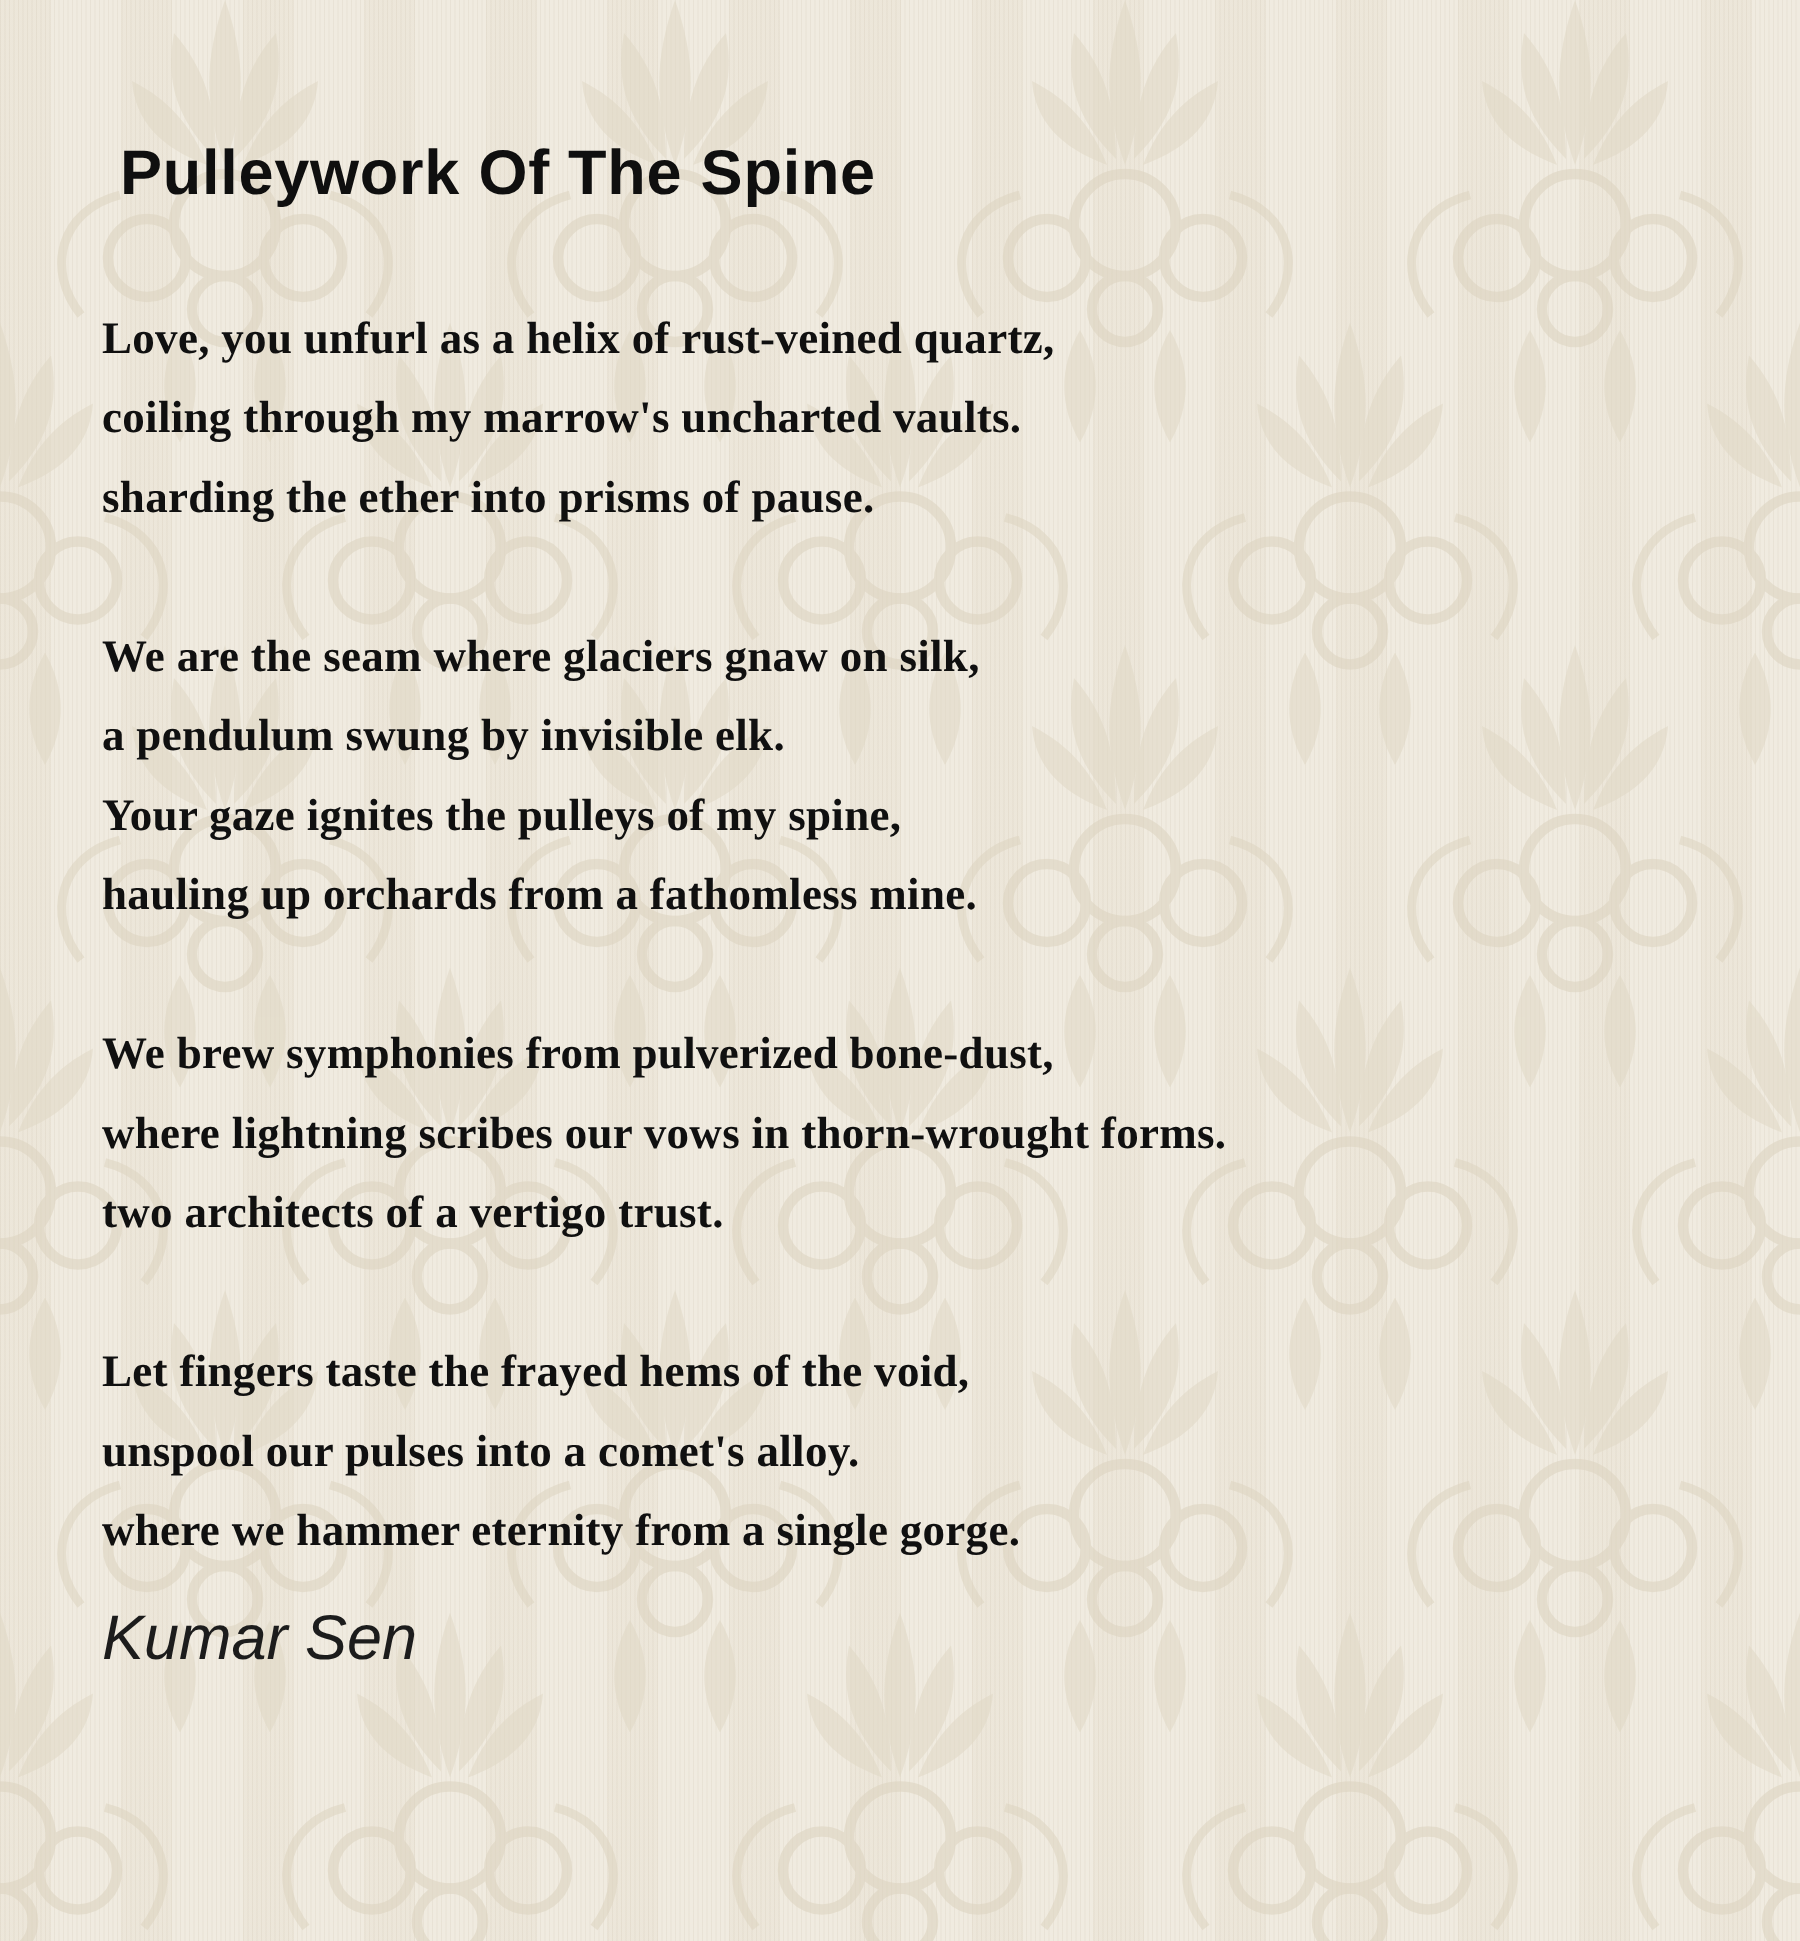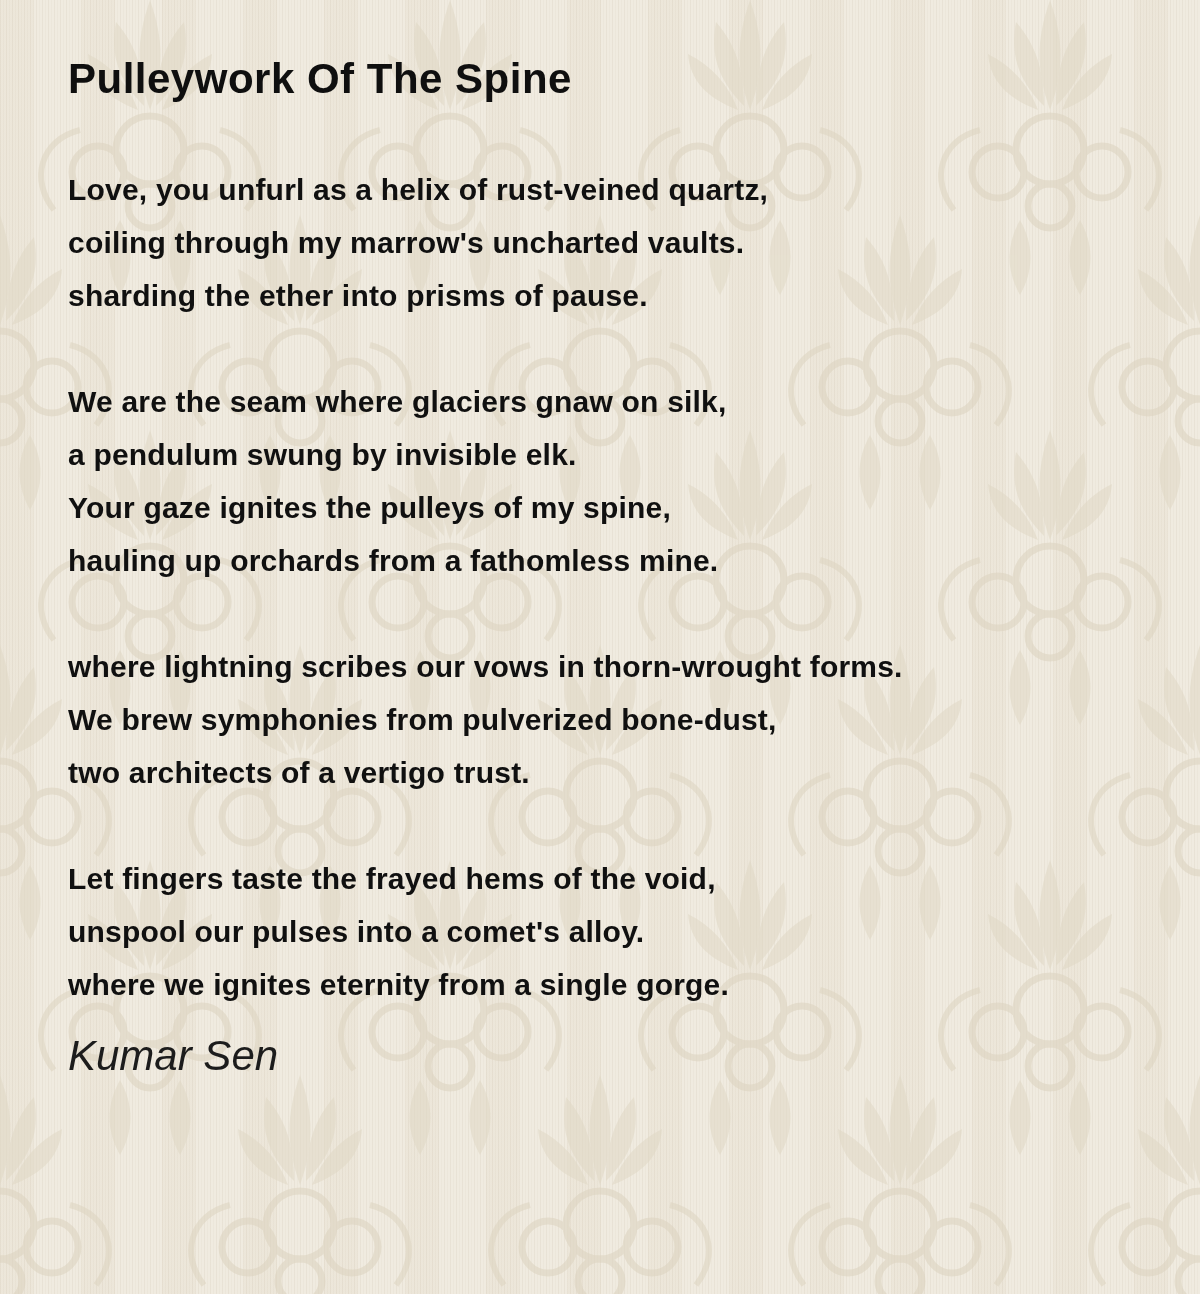--- a/index.html
+++ b/index.html
@@ -34,30 +34,30 @@
   .ring  { fill: none; stroke: #dcd3bf; stroke-width: 7; }
   .curl  { fill: none; stroke: #ddd4c0; stroke-width: 6; }
 
   .content {
     position: relative;
     padding-left: 68px;
     padding-right: 60px;
   }
 
   .poem-title {
-    margin: 0;
-    padding-top: 56px;
+    margin: 12px;
+    padding-top: 80px;
     font-size: 42px;
     line-height: 46px;
     font-weight: bold;
     color: #0f0f0f;
     letter-spacing: 0.5px;
   }
 
-  .poem-body { margin-top: 61px; }
+  .poem-body { margin-top: 61px; font-family: Liberation Serif, serif; }
 
   .stanza { margin: 0; }
   .stanza + .stanza { margin-top: 53px; }
 
   .poem-line {
     margin: 0;
     font-size: 30px;
     line-height: 53px;
     font-weight: bold;
     color: #101010;
@@ -143,28 +143,28 @@
     </div>
 
     <div class="stanza">
       <p class="poem-line">We are the seam where glaciers gnaw on silk,</p>
       <p class="poem-line">a pendulum swung by invisible elk.</p>
       <p class="poem-line">Your gaze ignites the pulleys of my spine,</p>
       <p class="poem-line">hauling up orchards from a fathomless mine.</p>
     </div>
 
     <div class="stanza">
+      <p class="poem-line">We brew symphonies from pulverized bone-dust,</p>
       <p class="poem-line">where lightning scribes our vows in thorn-wrought forms.</p>
-      <p class="poem-line">We brew symphonies from pulverized bone-dust,</p>
       <p class="poem-line">two architects of a vertigo trust.</p>
     </div>
 
     <div class="stanza">
       <p class="poem-line">Let fingers taste the frayed hems of the void,</p>
       <p class="poem-line">unspool our pulses into a comet's alloy.</p>
-      <p class="poem-line">where we ignites eternity from a single gorge.</p>
+      <p class="poem-line">where we hammer eternity from a single gorge.</p>
     </div>
 
   </div>
 
   <div class="poet-name">Kumar Sen</div>
 
 </div>
 
 </body></html>

